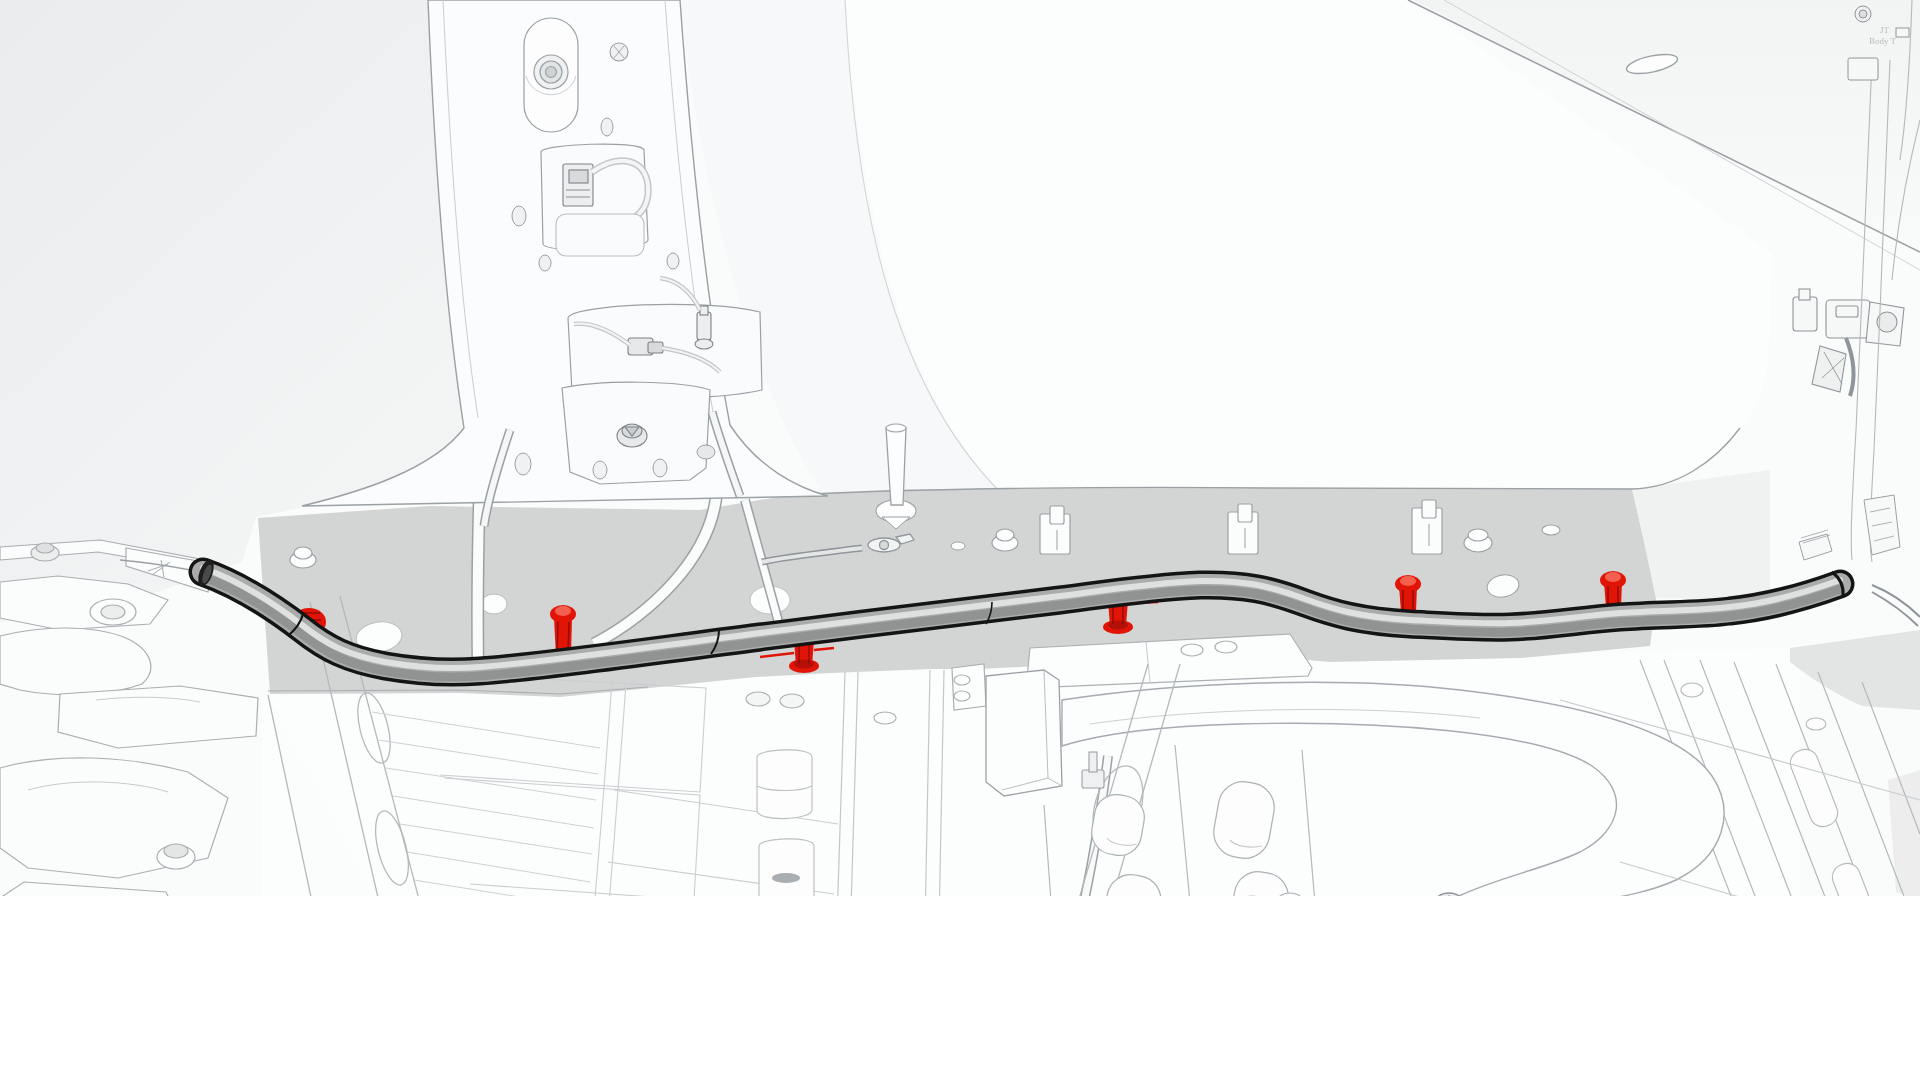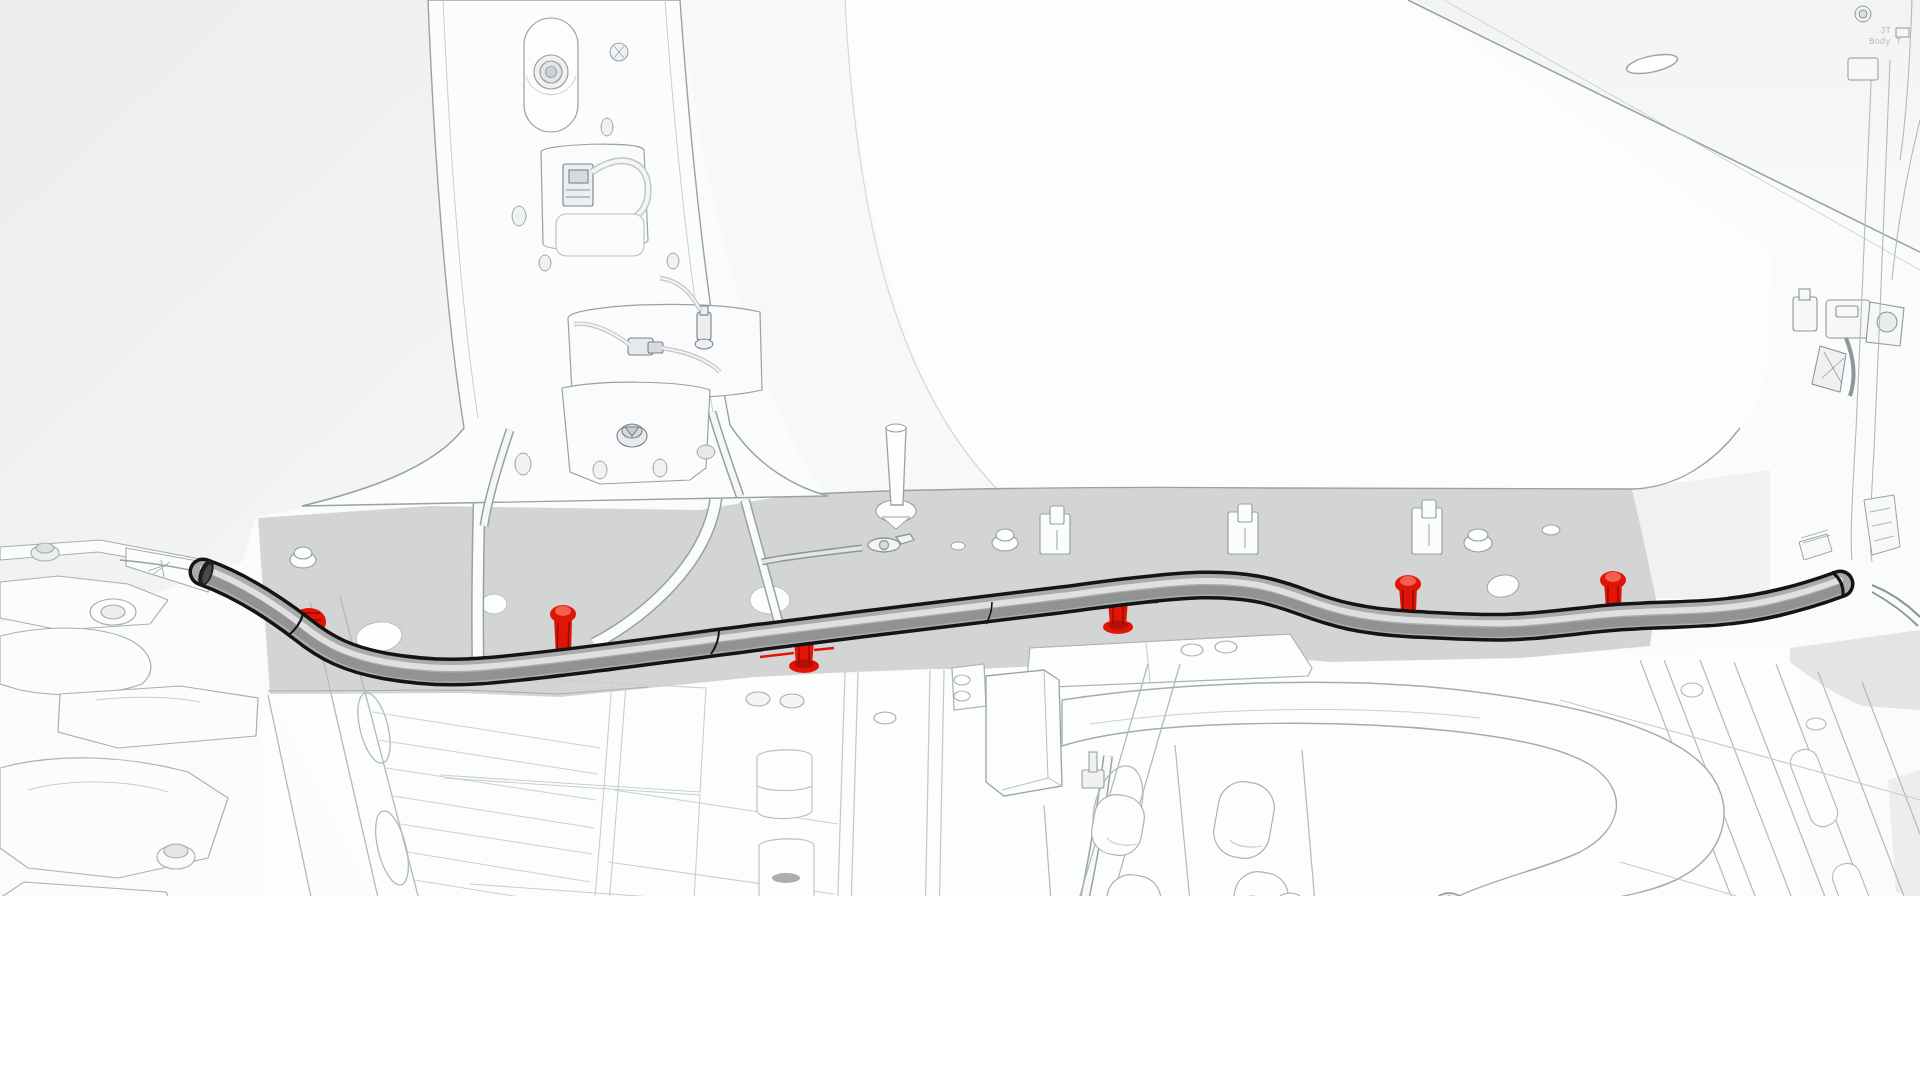--- a/index.html
+++ b/index.html
@@ -1,16 +1,16 @@
 <!DOCTYPE html>
 <html><head>
 <meta charset="utf-8">
 <style>
   html,body{margin:0;padding:0;background:#fff;}
-  #stage{position:relative;width:1920px;height:896px;overflow:hidden;font-family:Liberation Mono, monospace;}
+  #stage{position:relative;width:1920px;height:896px;overflow:hidden;font-family:Liberation Serif, serif;}
   svg{display:block;}
 </style>
 </head>
 <body>
 <div id="stage">
 <svg width="1920" height="1080" viewBox="0 0 1920 1080">
 <defs>
   <linearGradient id="gTL" x1="0" y1="0" x2="0.7" y2="1">
     <stop offset="0" stop-color="#eaecee"></stop>
     <stop offset="1" stop-color="#f4f5f5"></stop>

